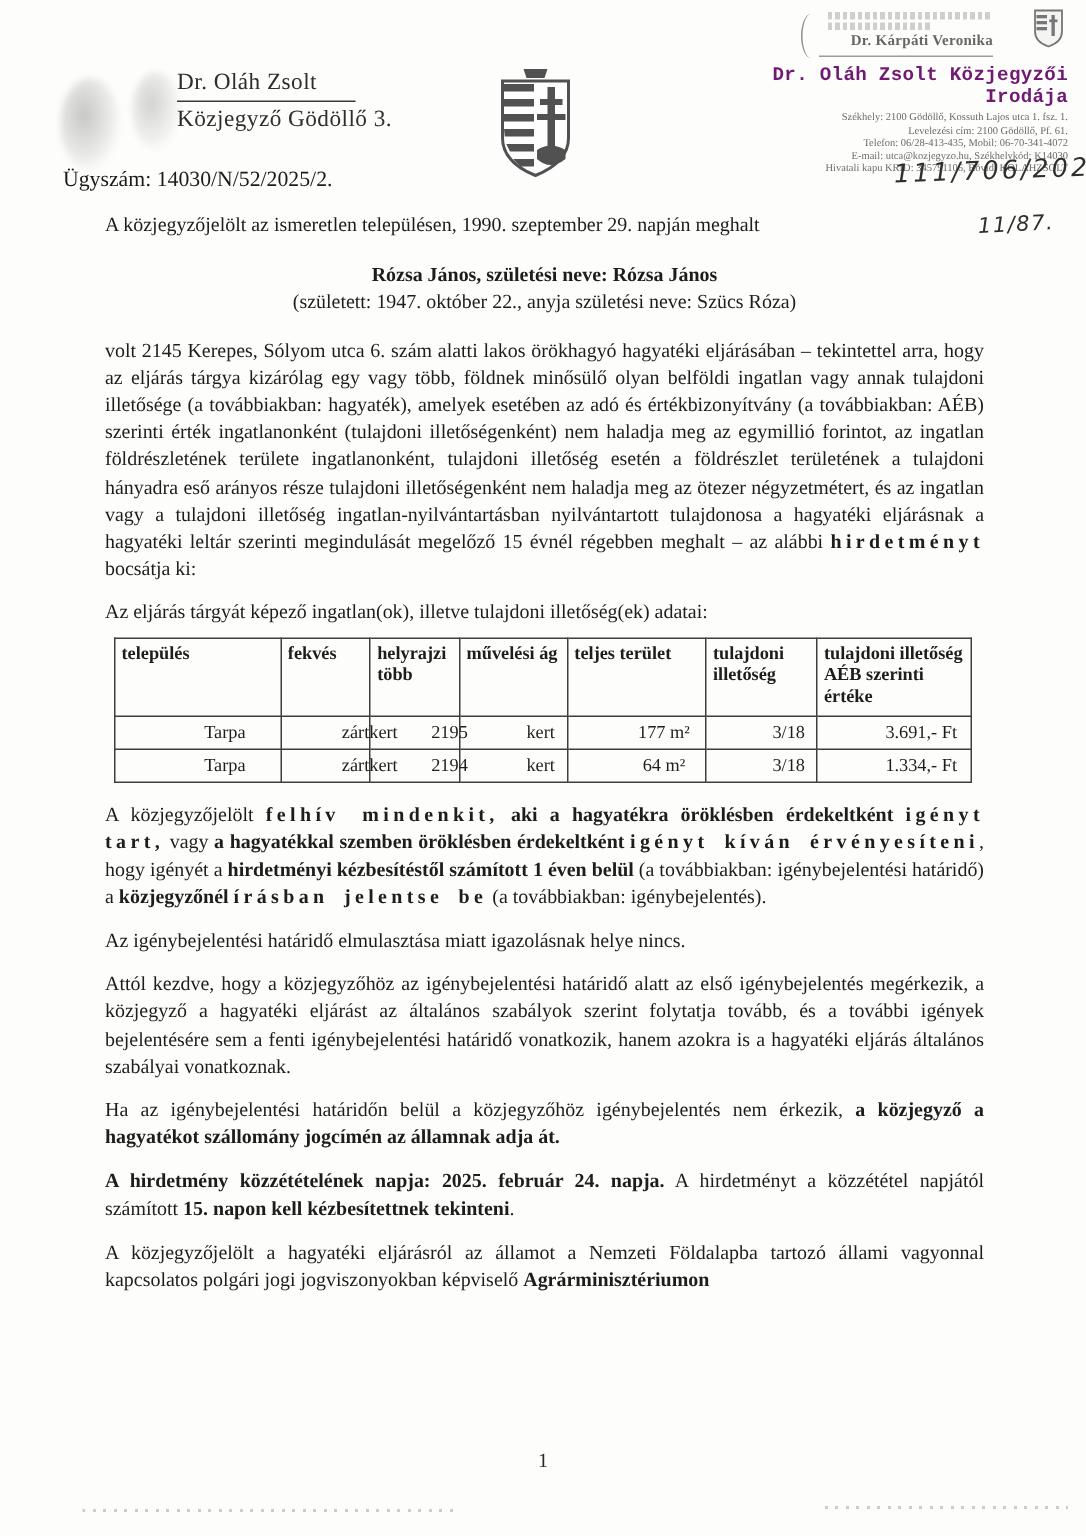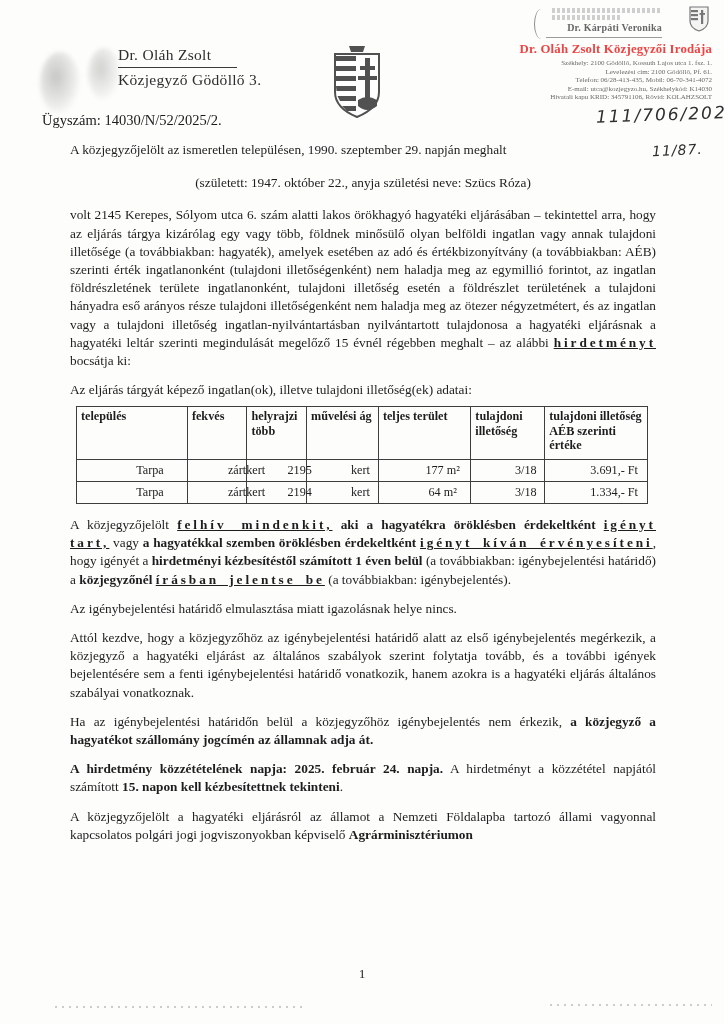--- a/index.html
+++ b/index.html
@@ -22,36 +22,36 @@
     border-bottom:1px solid #8a8a8a;font-size:6.5px;color:#555;opacity:.85;}
   .corner-stamp .smudge{height:5px;margin:1px 2px 2px 6px;
     background:repeating-linear-gradient(90deg,#9a9a9a 0 3px,transparent 3px 5px);opacity:.55;}
   .corner-stamp .smudge.s2{width:60%;}
   .corner-stamp .stamp-name{font-size:10px;font-weight:bold;color:#4c4c4c;margin-left:4px;
     filter:blur(.3px);letter-spacing:.2px;text-align:right;}
   .stamp-arc{position:absolute;left:-12px;top:2px;width:16px;height:30px;
     border-left:1.3px solid #777;border-radius:50% 0 0 50%/60% 0 0 60%;}
   .corner-emblem{position:absolute;left:688px;top:5px;opacity:.8;}
   .office-block{position:absolute;right:12px;top:42px;width:250px;text-align:right;}
-  .office-name{font-size:12.8px;font-weight:bold;color:#ef4444;filter:blur(.35px);letter-spacing:.2px;}
+  .office-name{font-size:12.8px;font-weight:bold;color:#701a75;filter:blur(.35px);letter-spacing:.2px;font-family:Liberation Mono, monospace;}
   .office-lines{margin-top:2px;font-size:7px;line-height:8.6px;color:#6a6a6a;filter:blur(.45px);}
   .handwritten{position:absolute;font-family:"DejaVu Sans",sans-serif;font-style:italic;color:#2f2f2f;}
   .hw1{left:596px;top:104px;font-size:17px;transform:rotate(-2deg);letter-spacing:2px;}
   .hw2{left:652px;top:142px;font-size:14px;transform:rotate(-3deg);letter-spacing:1px;}
   .case-number{position:absolute;left:42px;top:112px;font-size:14.5px;font-weight:normal;color:#1b1b1b;}
   
   .doc-body{position:absolute;left:70px;top:141px;width:586px;font-size:13.3px;line-height:18.2px;text-align:justify;}
   .doc-title{text-align:center;font-weight:bold;font-size:14.5px;letter-spacing:.5em;margin:0 0 15px 0;}
   .intro-line{text-align:left;margin:0 0 15px 0;}
   .deceased{text-align:center;margin:0 0 14px 0;}
   .deceased .dname{font-weight:bold;}
   .para{margin:0 0 11px 0;}
   .table-intro{text-align:left;margin:0 0 7px 0;}
   .b{font-weight:bold;}
-  .sp{font-weight:bold;letter-spacing:.22em;word-spacing:.3em;text-decoration:underline;}
+  .sp{font-weight:bold;letter-spacing:.22em;word-spacing:.3em;}
   table.land{border-collapse:collapse;width:572px;margin:0 0 12px 6px;font-size:12.2px;line-height:14.5px;
     table-layout:fixed;}
   table.land th,table.land td{border:1.2px solid #3e3e3e;padding:2px 4px;}
   table.land th{text-align:left;vertical-align:top;font-weight:bold;padding-bottom:6px;}
   table.land td{text-align:center;vertical-align:middle;height:17px;padding-left:40px;}
   .c1{width:108px;}.c2{width:58px;}.c3{width:58px;}.c4{width:70px;}.c5{width:90px;}.c6{width:72px;}.c7{width:100px;}
   .page-number{position:absolute;left:0;right:0;top:966px;text-align:center;font-size:13.5px;color:#2a2a2a;}
   .scan-noise{position:absolute;height:2px;opacity:.5;
     background:repeating-linear-gradient(90deg,#9b9b9b 0 2px,transparent 2px 7px);}
   .noise-l{left:55px;top:1006px;width:250px;}
@@ -120,20 +120,21 @@
   <div class="handwritten hw2">11/87.</div>
 
   <div class="case-number">Ügyszám: 14030/N/52/2025/2.</div>
 
   <div class="doc-body">
 
 
     <div class="intro-line">A közjegyzőjelölt az ismeretlen településen, 1990. szeptember 29. napján meghalt</div>
 
     <div class="deceased">
+      <div class="dname">Rózsa János, születési neve: Rózsa János</div>
       <div>(született: 1947. október 22., anyja születési neve: Szücs Róza)</div>
     </div>
 
     <div class="para"><span class="">volt 2145 Kerepes, Sólyom utca 6. szám alatti lakos örökhagyó hagyatéki eljárásában – tekintettel arra, hogy az eljárás tárgya kizárólag egy vagy több, földnek minősülő olyan belföldi ingatlan vagy annak tulajdoni illetősége (a továbbiakban: hagyaték), amelyek esetében az adó és értékbizonyítvány (a továbbiakban: AÉB) szerinti érték ingatlanonként (tulajdoni illetőségenként) nem haladja meg az egymillió forintot, az ingatlan földrészletének területe ingatlanonként, tulajdoni illetőség esetén a földrészlet területének a tulajdoni hányadra eső arányos része tulajdoni illetőségenként nem haladja meg az ötezer négyzetmétert, és az ingatlan vagy a tulajdoni illetőség ingatlan-nyilvántartásban nyilvántartott tulajdonosa a hagyatéki eljárásnak a hagyatéki leltár szerinti megindulását megelőző 15 évnél régebben meghalt – az alábbi </span><span class="b sp">hirdetményt</span><span class="">  bocsátja ki:</span></div>
 
     <div class="table-intro">Az eljárás tárgyát képező ingatlan(ok), illetve tulajdoni illetőség(ek) adatai:</div>
 
     <table class="land">
       <colgroup>
         <col class="c1">

